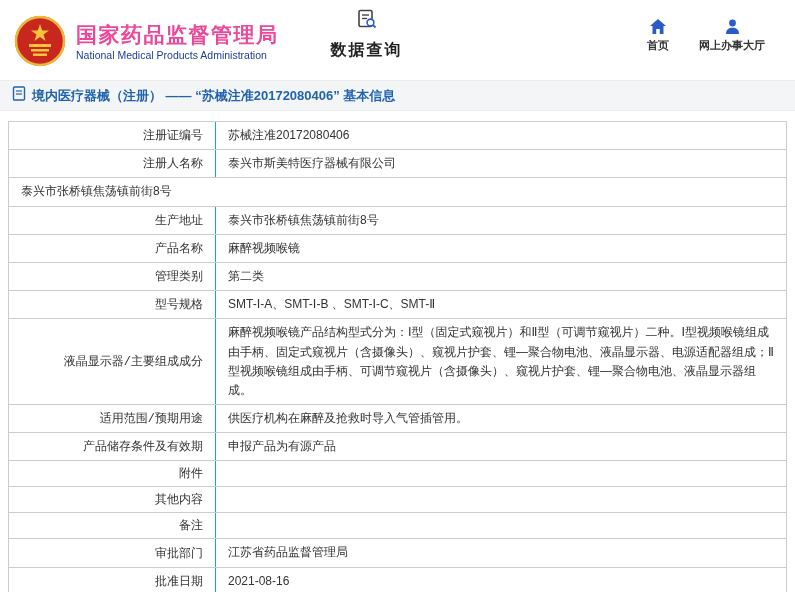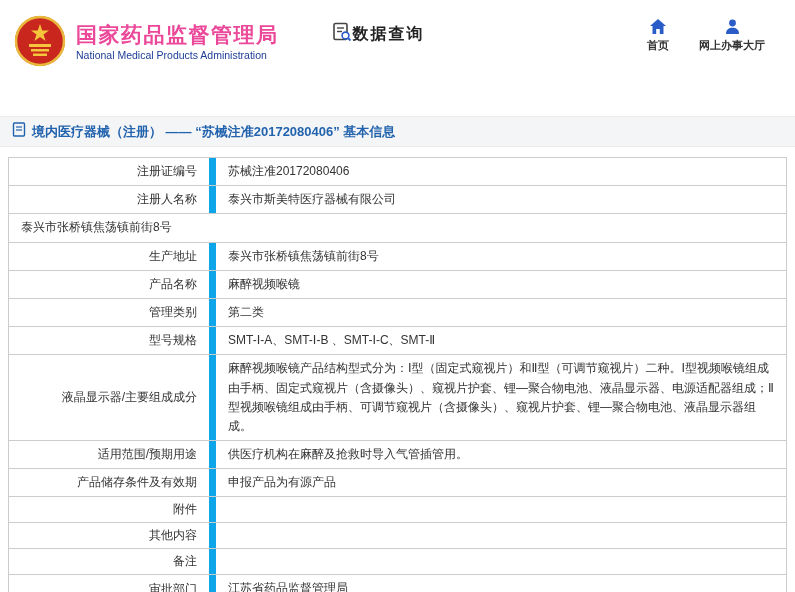--- a/index.html
+++ b/index.html
@@ -6,36 +6,36 @@
   html, body { width: 795px; background: #ffffff; font-family: "Liberation Sans", "DejaVu Sans", sans-serif; }
   .page { width: 795px; min-height: 592px; background: #fff; }
 
   
   .header { display: flex; align-items: center; padding: 12px 20px 10px 14px; height: 80px; }
   .brand { display: flex; align-items: center; gap: 10px; }
   .emblem { width: 52px; height: 52px; flex: none; }
   .brand-text { display: flex; flex-direction: column; }
   .brand-title { font-size: 21px; font-weight: bold; color: #ec4899; letter-spacing: 1.5px; }
   .brand-sub { font-size: 10.5px; color: #1e3d96; }
-  .section { display: flex; align-items: center; gap: 0; margin-left: 52px; margin-top: -14px; }
+  .section { display: flex; align-items: center; gap: 6px; margin-left: 52px; margin-top: -14px; flex-direction: column; }
   .section-label { font-size: 16px; font-weight: bold; color: #222; letter-spacing: 2px; }
   .nav { margin-left: auto; display: flex; gap: 30px; padding-right: 10px; margin-top: -10px; }
   .nav-item { display: flex; flex-direction: column; align-items: center; gap: 4px; font-size: 11px; color: #333; cursor: pointer; font-weight: bold; }
   .nav-item svg { display: block; }
 
   
-  .crumbbar { background: #f4f5f6; border-top: 1px solid #ececec; border-bottom: 1px solid #ececec; padding: 5px 12px; display: flex; align-items: center; gap: 6px; margin-top: 36px; }
+  .crumbbar { background: #f4f5f6; border-top: 1px solid #ececec; border-bottom: 1px solid #ececec; padding: 5px 12px; display: flex; align-items: center; gap: 6px; }
   .crumb-text { color: #2263ae; font-size: 13px; font-weight: bold; }
 
   
   .table { margin: 10px 8px 8px 8px; border: 1px solid #cccccc; }
   .row { display: flex; border-bottom: 1px solid #cccccc; min-height: 23px; }
   .row:last-child { border-bottom: none; }
   .cell { font-size: 12px; color: #333; padding: 4px 12px; }
-  .cell.label { width: 207px; flex: none; border-right: 7px solid #0ea5e9; display: flex; justify-content: flex-end; align-items: center; text-align: left; gap: 3px; }
+  .cell.label { width: 207px; flex: none; border-right: 1px solid #0ea5e9; display: flex; justify-content: flex-end; align-items: center; text-align: left; gap: 3px; font-family: Liberation Mono, monospace; }
   .cell.value { flex: 1; display: flex; align-items: center; line-height: 1.6; }
   .cell.value .wrap { display: block; }
 </style>
 </head>
 <body>
 
 <div class="page">
 
   <div class="header">
     <div class="brand">

